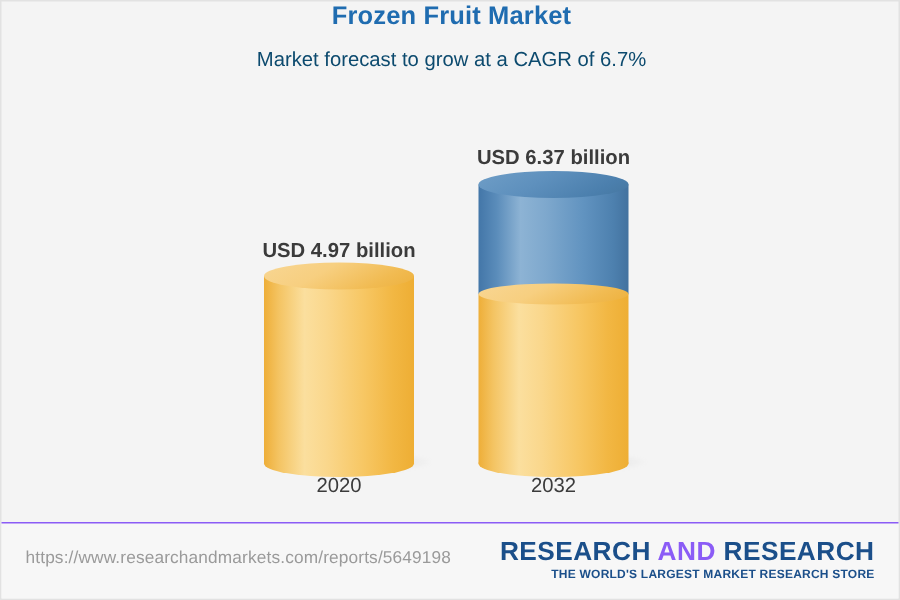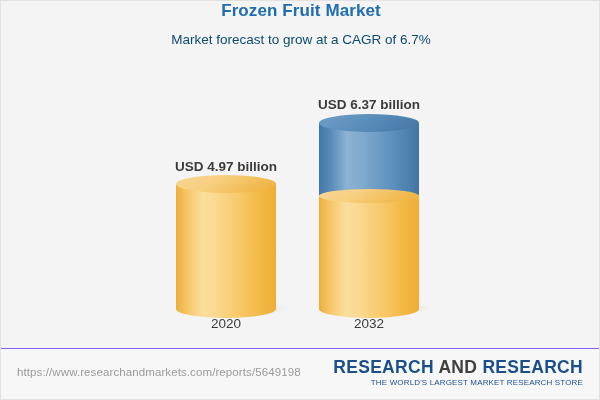--- a/index.html
+++ b/index.html
@@ -215,25 +215,25 @@
     text-align: right;
   }
   .brand-name {
     font-size: 17.5px;
     font-weight: bold;
     letter-spacing: 0.3px;
     line-height: 20px;
     color: #1b4f8a;
     white-space: nowrap;
   }
-  .brand-name .word-and { color: #404040; }
+  .brand-name .word-and { color: #8b5cf6; }
   .brand-tagline {
     margin-top: 1px;
     font-size: 8px;
-    font-weight: normal;
+    font-weight: bold;
     letter-spacing: 0.15px;
     color: #1b4f8a;
     white-space: nowrap;
   }
 </style>
 </head>
 <body>
 
 <div class="infographic">
 

